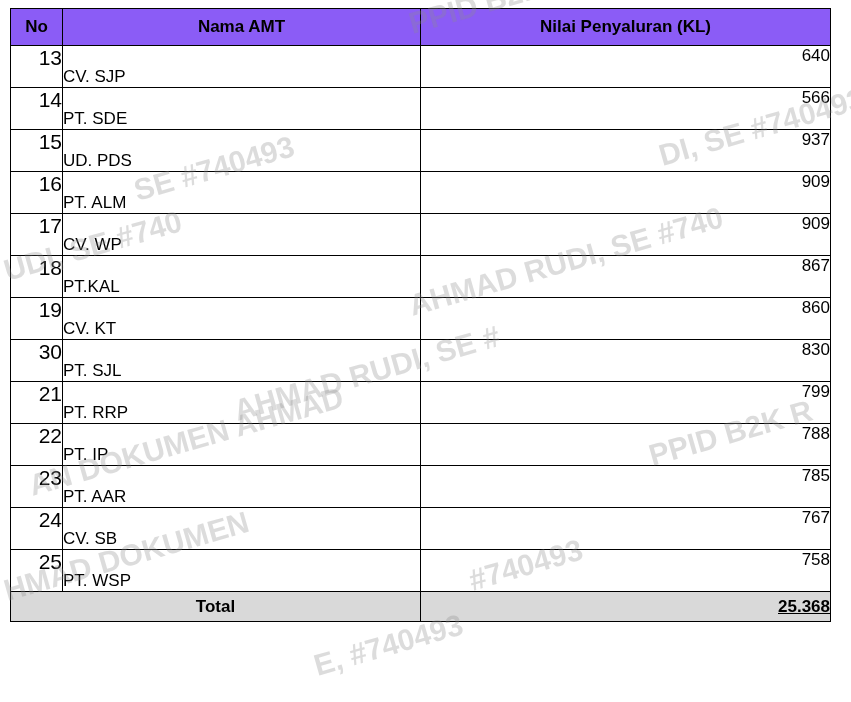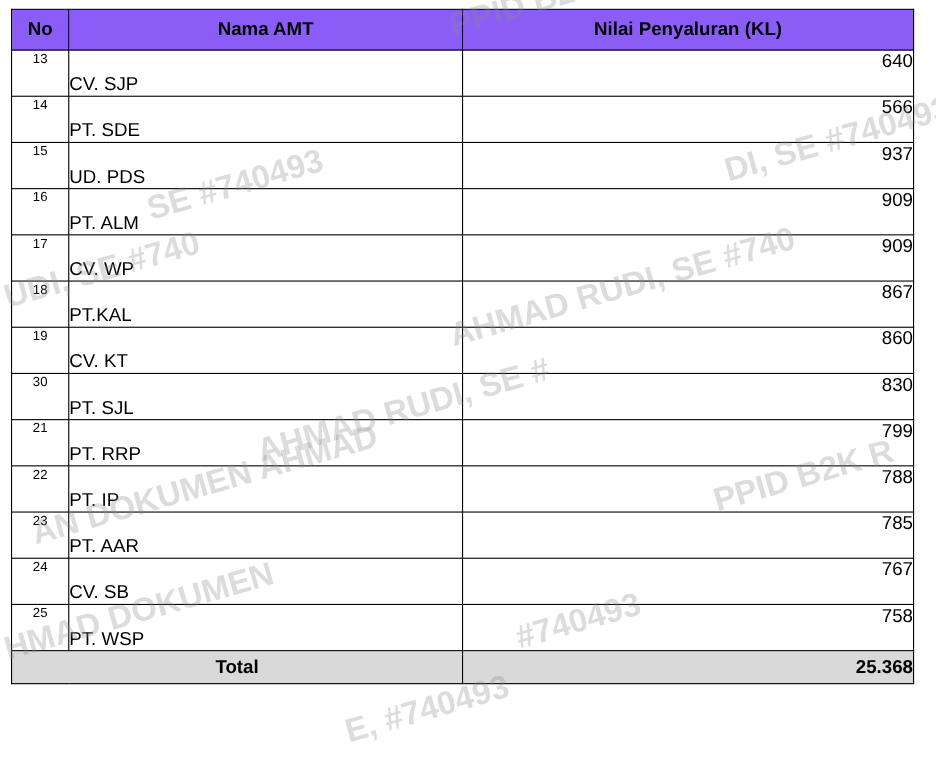--- a/index.html
+++ b/index.html
@@ -60,22 +60,22 @@
     vertical-align: middle;
     color: #000;
   }
   col.col-no    { width: 52px; }
   col.col-nama  { width: 358px; }
   col.col-nilai { width: 410px; }
 
   tbody tr { height: 42px; }
 
   td.cell-no {
-    font-size: 12px;
-    text-align: center;
+    font-size: 21px;
+    text-align: right;
     vertical-align: top;
     padding-left: 8px;
     padding-top: 2px;
     color: #000;
   }
   td.cell-nama {
     font-size: 17px;
     text-align: left;
     vertical-align: bottom;
     padding-left: 13px;
@@ -100,20 +100,21 @@
     color: #000;
   }
   td.cell-total-value {
     background: #d9d9d9;
     font-size: 17px;
     font-weight: 700;
     text-align: right;
     vertical-align: middle;
     padding-right: 14px;
     color: #000;
+    text-decoration: underline;
   }
 </style>
 </head>
 <body>
 
 <div id="table-wrap">
   <table class="amt-table">
     <colgroup>
       <col class="col-no">
       <col class="col-nama">

